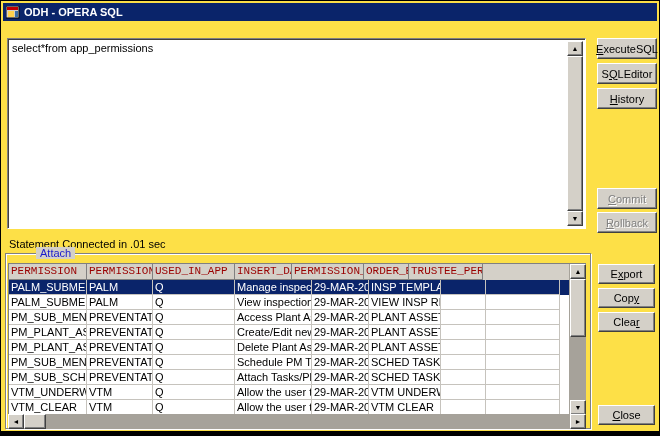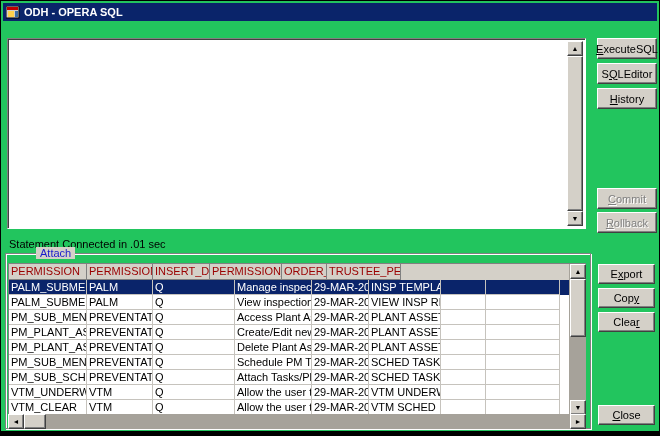--- a/index.html
+++ b/index.html
@@ -1,19 +1,19 @@
 <!DOCTYPE html>
 <html><head>
 <meta charset="utf-8">
 <style>
   html,body{margin:0;padding:0;background:#808080;}
   *{box-sizing:border-box;}
   .window{
     position:relative;width:660px;height:436px;
-    background:#22c55e;
+    background:#fde047;
     border:1px solid #000;border-bottom:5px solid #000;
     font-family:"Liberation Sans",sans-serif;font-size:11px;color:#000;
     overflow:hidden;
   }
   .titlebar{
     position:absolute;left:2px;top:2px;right:2px;height:18px;
     background:#0a246a;color:#fff;font-weight:bold;
     display:flex;align-items:center;padding-left:3px;gap:4px;
   }
   .titlebar .ticon{width:14px;height:13px;display:inline-block;flex:0 0 auto;}
@@ -54,21 +54,21 @@
     border:1px solid #808080;box-shadow:inset 1px 1px 0 #fff,1px 1px 0 #fff;
   }
   .resultlegend{
     position:absolute;left:30px;top:-7px;background:#d4d0c8;color:#1a1acc;padding:0 4px;
   }
   .grid{
     position:absolute;left:7px;top:262px;width:578px;height:151px;
     background:#808080;border-left:1px solid #808080;border-top:1px solid #808080;
   }
   .cells{position:absolute;left:0;top:0;width:561px;height:151px;background:#808080;overflow:hidden;}
-  .ghead{display:flex;height:16px;background:#d4d0c8;}
+  .ghead{display:flex;height:16px;background:#d4d0c8;font-family:Liberation Mono, monospace;}
   .hcell{
     flex:0 0 auto;color:#9a0000;background:#d4d0c8;
     border-right:1px solid #808080;border-bottom:1px solid #808080;
     padding:1px 0 0 2px;white-space:nowrap;overflow:hidden;height:16px;
   }
   .grow{display:flex;height:15px;background:#fff;}
   .gcell{
     flex:0 0 auto;background:#fff;color:#000;
     border-right:1px solid #c6c3bd;border-bottom:1px solid #c6c3bd;
     padding:0 0 0 2px;white-space:nowrap;overflow:hidden;height:15px;line-height:14px;
@@ -100,20 +100,21 @@
         <rect x="1" y="1" width="11" height="3" fill="#c00000"></rect>
         <rect x="2" y="5" width="6" height="6" fill="#ffd24d"></rect>
         <rect x="9" y="5" width="3" height="6" fill="#3a6ea5"></rect>
       </svg>
     </span>
     <span>ODH - OPERA SQL</span>
   </div>
 
 
   <div class="sqlbox sunken">
+    <div class="sqltext">select*from app_permissions</div>
     <div class="vscroll">
       <div class="sb-btn up">▲</div>
       <div class="vthumb" style="top:15px;bottom:15px;"></div>
       <div class="sb-btn down">▼</div>
     </div>
   </div>
 
   <div class="btn" style="top:37px;">
       <u>E</u>
       <span>x</span>
@@ -171,20 +172,21 @@
 
   <div class="resultgroup">
     <span class="resultlegend">Attach</span>
   </div>
 
   <div class="grid">
     <div class="cells">
       <div class="ghead">
           <div class="hcell" style="width: 78px;">PERMISSION</div>
           <div class="hcell" style="width: 66px;">PERMISSION_GROUP</div>
+          <div class="hcell" style="width: 82px;">USED_IN_APP</div>
           <div class="hcell" style="width: 57px;">INSERT_DATE</div>
           <div class="hcell" style="width: 72px;">PERMISSION_DISPLA</div>
           <div class="hcell" style="width: 45px;">ORDER_BY</div>
           <div class="hcell" style="width: 74px;">TRUSTEE_PERMISSIO</div>
         </div>
       <div>
           <div class="grow sel">
             <div class="gcell" style="width: 78px;">PALM_SUBMENU_INS</div>
             <div class="gcell" style="width: 66px;">PALM</div>
             <div class="gcell" style="width: 82px;">Q</div>
@@ -263,21 +265,21 @@
             <div class="gcell" style="width: 72px;">VTM UNDERWAY</div>
             <div class="gcell" style="width: 45px;"></div>
             <div class="gcell" style="width: 74px;"></div>
           </div>
           <div class="grow">
             <div class="gcell" style="width: 78px;">VTM_CLEAR</div>
             <div class="gcell" style="width: 66px;">VTM</div>
             <div class="gcell" style="width: 82px;">Q</div>
             <div class="gcell" style="width: 77px;">Allow the user to cle</div>
             <div class="gcell" style="width: 57px;">29-MAR-2002</div>
-            <div class="gcell" style="width: 72px;">VTM SCHED</div>
+            <div class="gcell" style="width: 72px;">VTM CLEAR</div>
             <div class="gcell" style="width: 45px;"></div>
             <div class="gcell" style="width: 74px;"></div>
           </div>
         </div>
     </div>
     <div class="gvscroll">
       <div class="sb-btn up">▲</div>
       <div class="vthumb"></div>
       <div class="sb-btn down">▼</div>
     </div>

